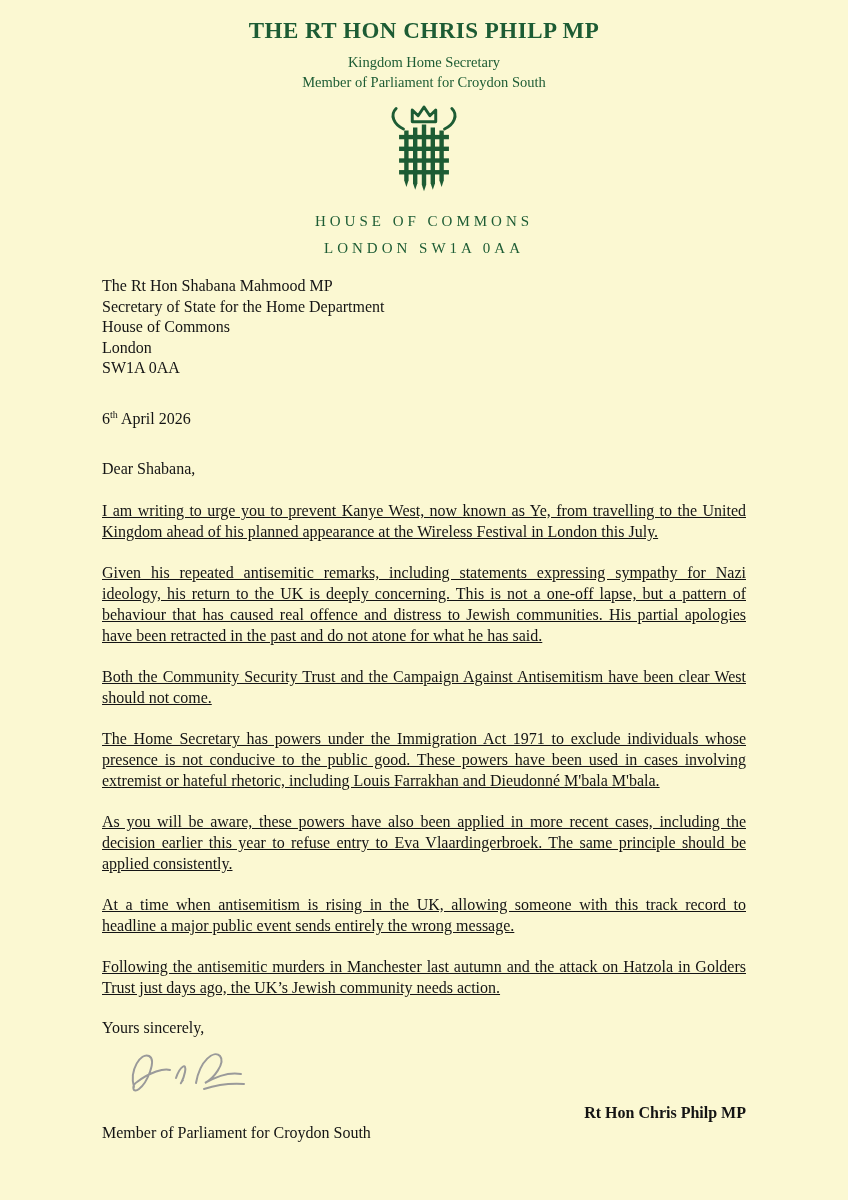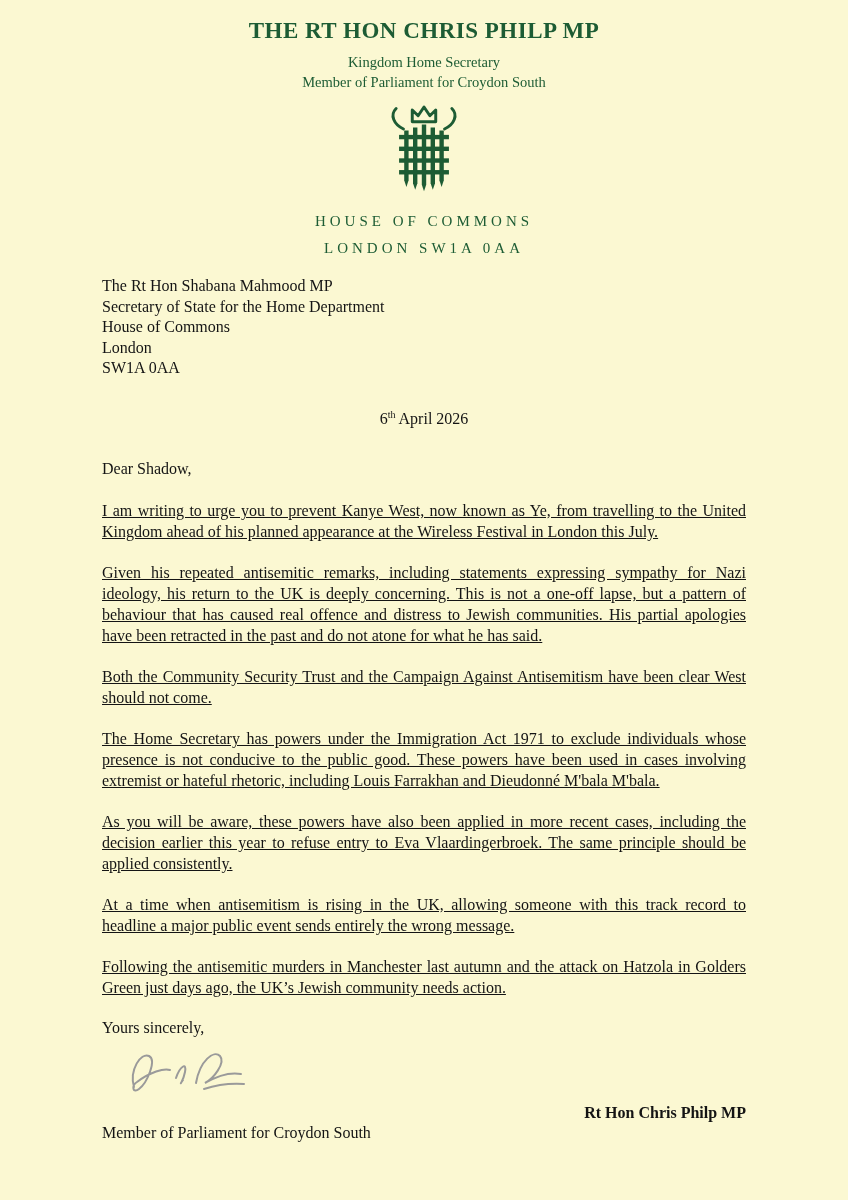--- a/index.html
+++ b/index.html
@@ -35,21 +35,21 @@
   .crest { margin: 10px auto 4px auto; }
   .lh-org {
     color: #1d5c34;
     font-size: 15px;
     letter-spacing: 4px;
     line-height: 27px;
   }
   
   .recipient { margin-top: 14px; font-size: 16px; line-height: 20.5px; }
   
-  .date-line { text-align: center; font-size: 16px; margin-top: 30px; }
+  .date-line { text-align: left; font-size: 16px; margin-top: 30px; }
   .date-line sup { font-size: 10px; }
   
   .salutation { font-size: 16px; margin-top: 32px; margin-bottom: 22px; }
   .body-text p {
     font-size: 16px;
     line-height: 21px;
     text-align: justify;
     margin-bottom: 20px;
     text-decoration: underline;
   }
@@ -98,30 +98,30 @@
   <div class="recipient">
     <div>The Rt Hon Shabana Mahmood MP</div>
     <div>Secretary of State for the Home Department</div>
     <div>House of Commons</div>
     <div>London</div>
     <div>SW1A 0AA</div>
   </div>
 
   <div class="date-line"><span>6</span><sup>th</sup><span> April 2026</span></div>
 
-  <div class="salutation">Dear Shadow,</div>
+  <div class="salutation">Dear Shabana,</div>
 
   <div class="body-text">
     <p>I am writing to urge you to prevent Kanye West, now known as Ye, from travelling to the United Kingdom ahead of his planned appearance at the Wireless Festival in London this July.</p>
     <p>Given his repeated antisemitic remarks, including statements expressing sympathy for Nazi ideology, his return to the UK is deeply concerning. This is not a one-off lapse, but a pattern of behaviour that has caused real offence and distress to Jewish communities. His partial apologies have been retracted in the past and do not atone for what he has said.</p>
     <p>Both the Community Security Trust and the Campaign Against Antisemitism have been clear West should not come.</p>
     <p>The Home Secretary has powers under the Immigration Act 1971 to exclude individuals whose presence is not conducive to the public good. These powers have been used in cases involving extremist or hateful rhetoric, including Louis Farrakhan and Dieudonné M'bala M'bala.</p>
     <p>As you will be aware, these powers have also been applied in more recent cases, including the decision earlier this year to refuse entry to Eva Vlaardingerbroek. The same principle should be applied consistently.</p>
     <p>At a time when antisemitism is rising in the UK, allowing someone with this track record to headline a major public event sends entirely the wrong message.</p>
-    <p>Following the antisemitic murders in Manchester last autumn and the attack on Hatzola in Golders Green just days ago, the UK’s Jewish community needs action.</p>
+    <p>Following the antisemitic murders in Manchester last autumn and the attack on Hatzola in Golders Trust just days ago, the UK’s Jewish community needs action.</p>
   </div>
 
   <div class="closing">Yours sincerely,</div>
 
   <div class="signature-wrap">
     <svg width="135" height="58" viewBox="0 0 135 58" aria-hidden="true">
       <g fill="none" stroke="#9a9a9a" stroke-width="2" stroke-linecap="round">
         <path d="M14 44 C9 27 21 9 29 13 C37 17 27 40 19 46 C13 51 11 43 17 39 C30 29 44 25 50 27"></path>
         <path d="M56 35 C60 23 67 19 65 29 C63 39 58 44 63 37"></path>
         <path d="M76 40 C80 17 94 7 100 13 C106 20 93 36 85 40 C97 33 110 29 121 31"></path>

